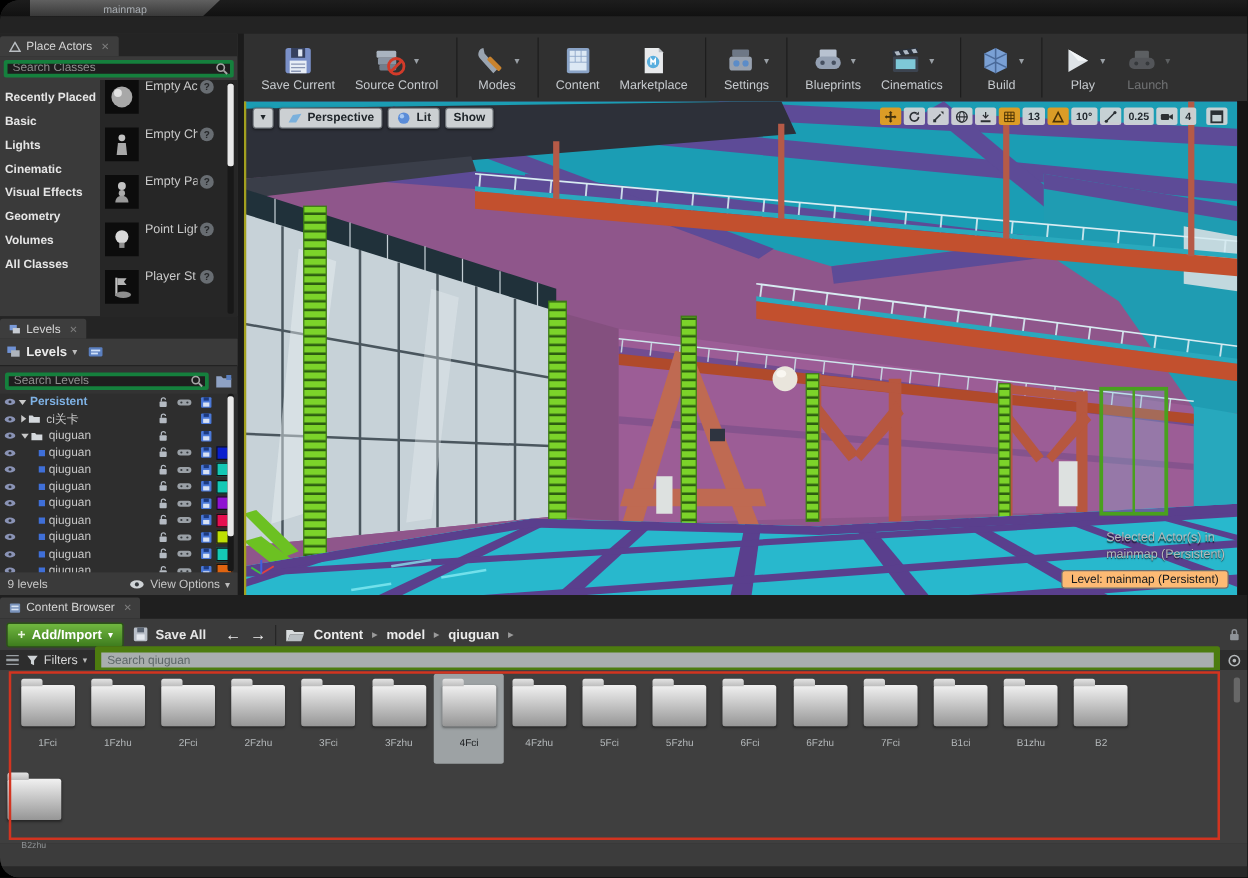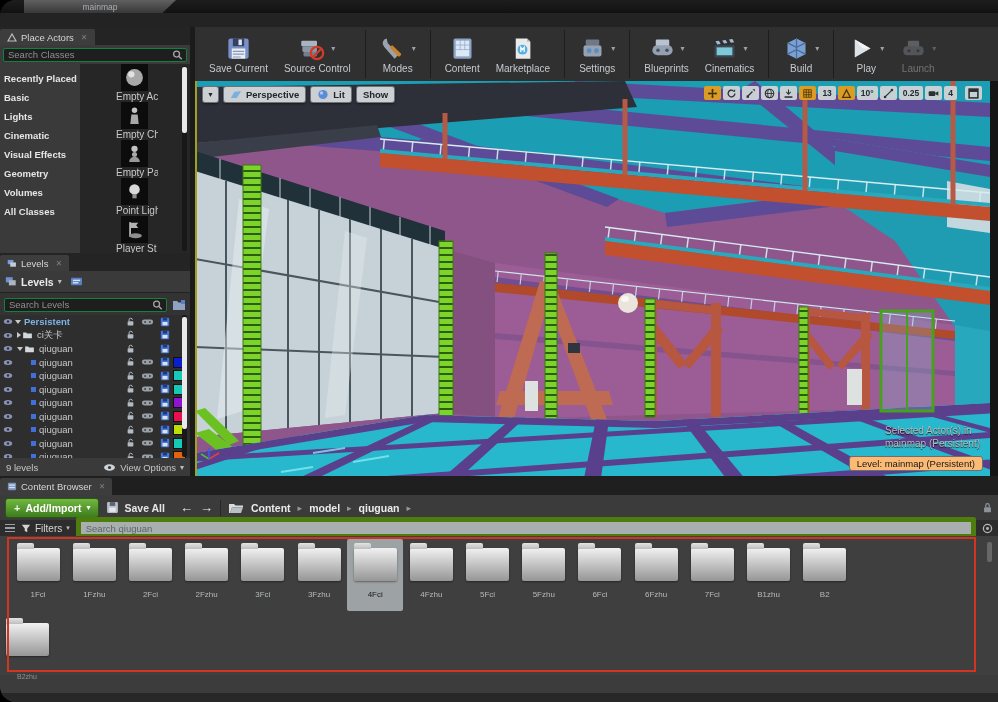--- a/index.html
+++ b/index.html
@@ -30,33 +30,33 @@
   .tb-caret{font-size:8px;color:#9aa0a6;margin-left:5px;}
   .tb-label{font-size:10px;color:#c6cace;margin-top:1px;white-space:nowrap;}
   .tb-btn.disabled{opacity:.42;}
 
   
   .left-col-bg{position:absolute;left:0;top:27px;width:195px;height:449px;background:#1b1b1b;}
   .panel-tabs{height:18px;background:#242424;display:flex;align-items:flex-end;}
   .panel-tab{background:#3d3d3d;height:16px;display:flex;align-items:center;gap:4px;padding:0 7px;
       font-size:9.5px;color:#d6d6d6;border-radius:2px 2px 0 0;}
   .tab-x{color:#7d7d7d;font-size:8px;margin-left:3px;}
-  .dark-input{background:#1e1e1e;border:1px solid #15803d;border-radius:2px;color:#b9b9b9;
+  .dark-input{background:#1e1e1e;border:3px solid #15803d;border-radius:2px;color:#b9b9b9;
       font-size:9.5px;padding:1px 16px 1px 4px;outline:none;width:100%;box-sizing:border-box;height:14px;
       font-family:"Liberation Sans","DejaVu Sans",sans-serif;}
   .dark-input::placeholder{color:#8f8f8f;}
   .mag{position:absolute;right:4px;top:50%;transform:translateY(-50%);width:11px;height:11px;}
 
   .pa-panel{position:absolute;left:0;top:27px;width:190px;height:226px;background:#3a3a3a;}
   .pa-search{position:relative;margin:2px 3px;height:15px;display:flex;align-items:center;}
   .pa-body{position:absolute;left:0;top:37px;right:0;bottom:0;display:flex;overflow:hidden;}
   .pa-cats{width:80px;padding-top:5px;}
   .pa-cat{font-size:9.5px;font-weight:bold;color:#e6e6e6;padding:4px 2px 4px 4px;white-space:nowrap;overflow:hidden;}
   .pa-items{flex:1;background:#262626;position:relative;overflow:hidden;}
-  .pa-item{height:38px;display:flex;align-items:center;padding-left:4px;flex-direction:column;}
+  .pa-item{height:38px;display:flex;align-items:flex-start;padding-left:4px;}
   .thumb{width:27px;height:27px;background:#0c0c0c;margin-right:5px;display:flex;align-items:center;justify-content:center;flex:none;}
   .thumb svg{width:21px;height:21px;}
   .pa-item-label{font-size:10px;color:#c9c9c9;white-space:nowrap;overflow:hidden;width:42px;flex:none;}
   .help{width:11px;height:11px;border-radius:50%;background:#686d72;color:#26282a;font-size:8px;font-weight:bold;
       display:flex;align-items:center;justify-content:center;margin-left:2px;flex:none;}
   .vtrack{position:absolute;right:3px;top:2px;bottom:2px;width:5px;background:#181818;border-radius:2px;}
   .vthumb{position:absolute;right:3px;width:5px;background:#e9e9e9;border-radius:2px;}
 
   .lv-panel{position:absolute;left:0;top:253px;width:190px;height:224px;background:#333;}
   .lv-toolbar{height:21px;background:#3a3a3a;border-bottom:1px solid #222;display:flex;align-items:center;padding:0 5px;gap:4px;}
@@ -1265,20 +1265,24 @@
           <div class="ftile">
             <div class="ficon"></div>
             <div class="flabel">6Fzhu</div>
           </div>
           <div class="ftile">
             <div class="ficon"></div>
             <div class="flabel">7Fci</div>
           </div>
           <div class="ftile">
             <div class="ficon"></div>
+            <div class="flabel">B1ci</div>
+          </div>
+          <div class="ftile">
+            <div class="ficon"></div>
             <div class="flabel">B1zhu</div>
           </div>
           <div class="ftile">
             <div class="ficon"></div>
             <div class="flabel">B2</div>
           </div>
         </div>
     <div class="ftile2">
       <div class="ficon"></div>
       <div class="flabel">B2zhu</div>

